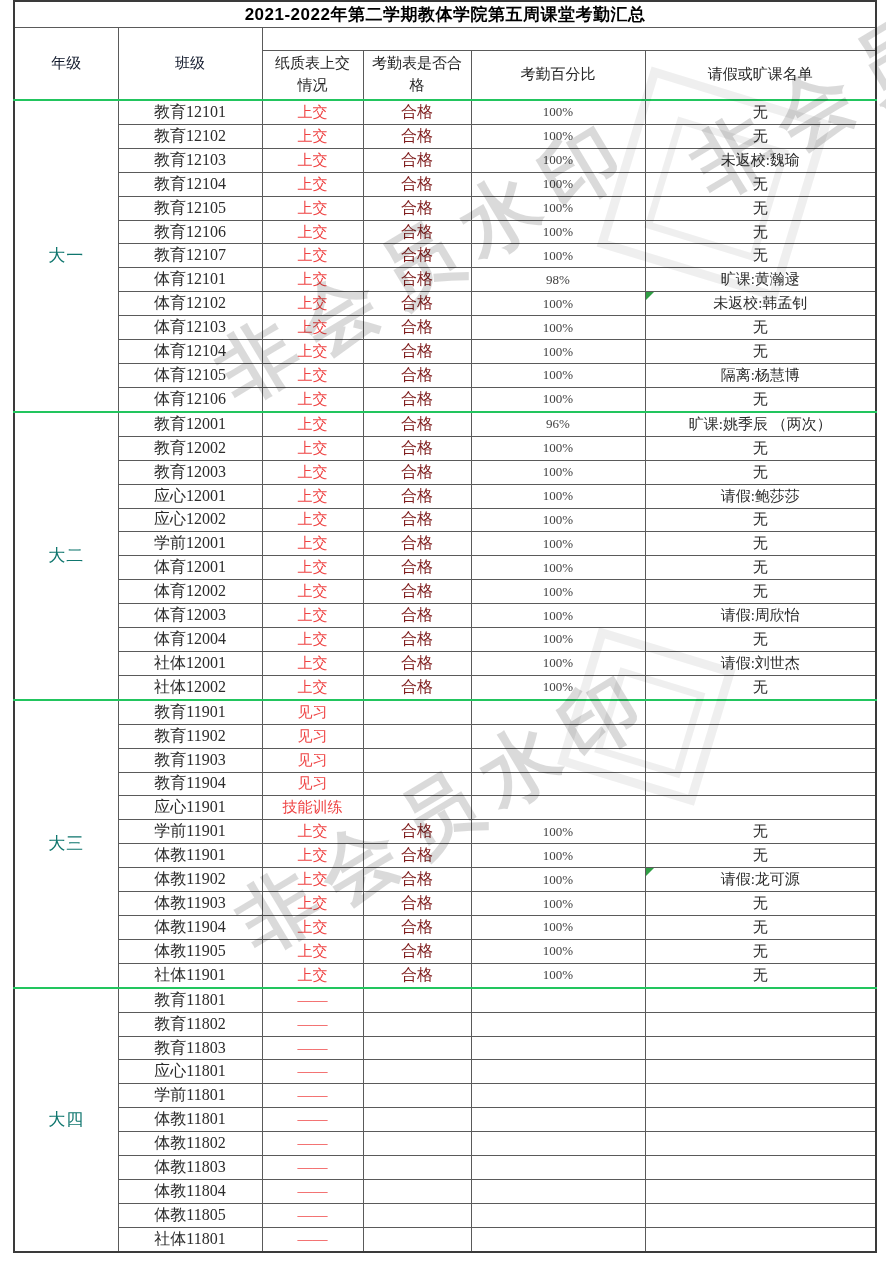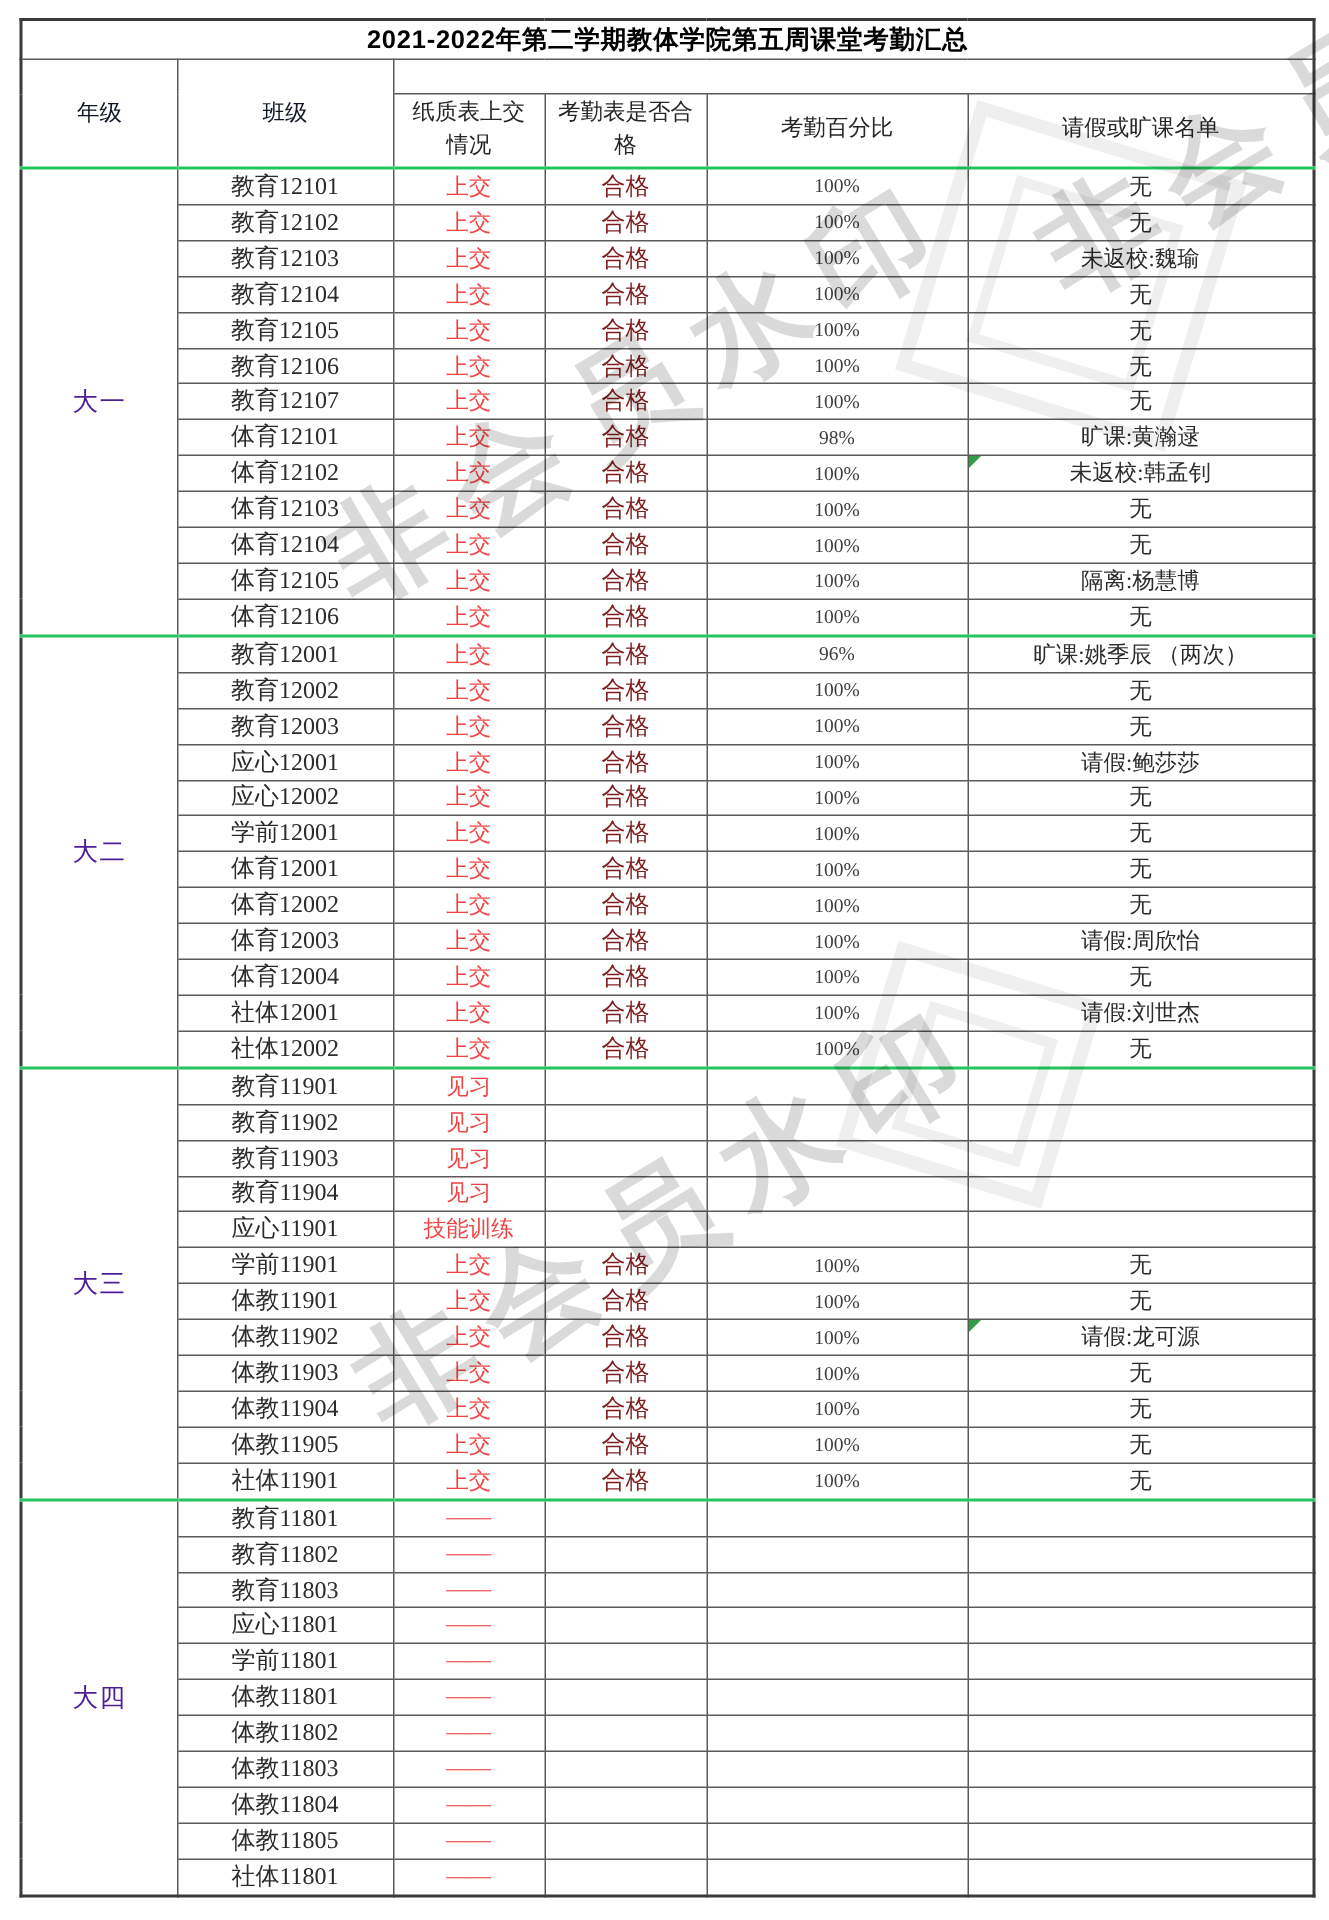--- a/index.html
+++ b/index.html
@@ -5,21 +5,21 @@
   html,body{margin:0;padding:0;background:#ffffff;}
   .page{
     position:relative;
     width:886px;height:1280px;
     background:#ffffff;
     overflow:hidden;
     font-family:"Liberation Serif","DejaVu Serif",serif;
     color:#1f1f1f;
   }
   table.sheet{
-    position:absolute;left:13px;top:12px;
+    position:absolute;left:13px;top:0;
     width:862px;height:1253px;
     border-collapse:collapse;table-layout:fixed;
     background:transparent;
   }
   table.sheet td, table.sheet th{
     border:1px solid #5a5a5a;
     padding:0;
     text-align:center;vertical-align:middle;
     overflow:hidden;white-space:nowrap;
     font-weight:normal;
@@ -30,21 +30,21 @@
     font-family:"Liberation Sans","DejaVu Sans",sans-serif;
     font-weight:700;font-size:17px;color:#000;
     letter-spacing:0.5px;
   }
   td.header-strip{height:22px;}
   tr.header-labels td{
     height:48px;font-size:15px;line-height:1.45;
     white-space:normal;color:#262626;
     padding:0 8px;
   }
-  td.col-grade{font-size:17px;color:#4c1d95;letter-spacing:1px;}
+  td.col-grade{font-size:17px;color:#0f766e;letter-spacing:1px;}
   td.head-grade,td.head-class{font-size:15px;color:#0f172a;}
   td.col-class{font-size:16px;color:#2b2b2b;}
   td.col-paper{font-size:15px;color:#ef4444;}
   td.col-qualified{font-size:16px;color:#7f1d1d;}
   td.col-percent{font-size:13px;color:#3d3d3d;}
   td.col-names{font-size:15px;color:#2b2b2b;position:relative;}
   tr.section-start td{border-top:2px solid #22c55e;}
   .flag{
     position:absolute;left:0;top:0;width:0;height:0;
     border-top:8px solid #2f9e44;

